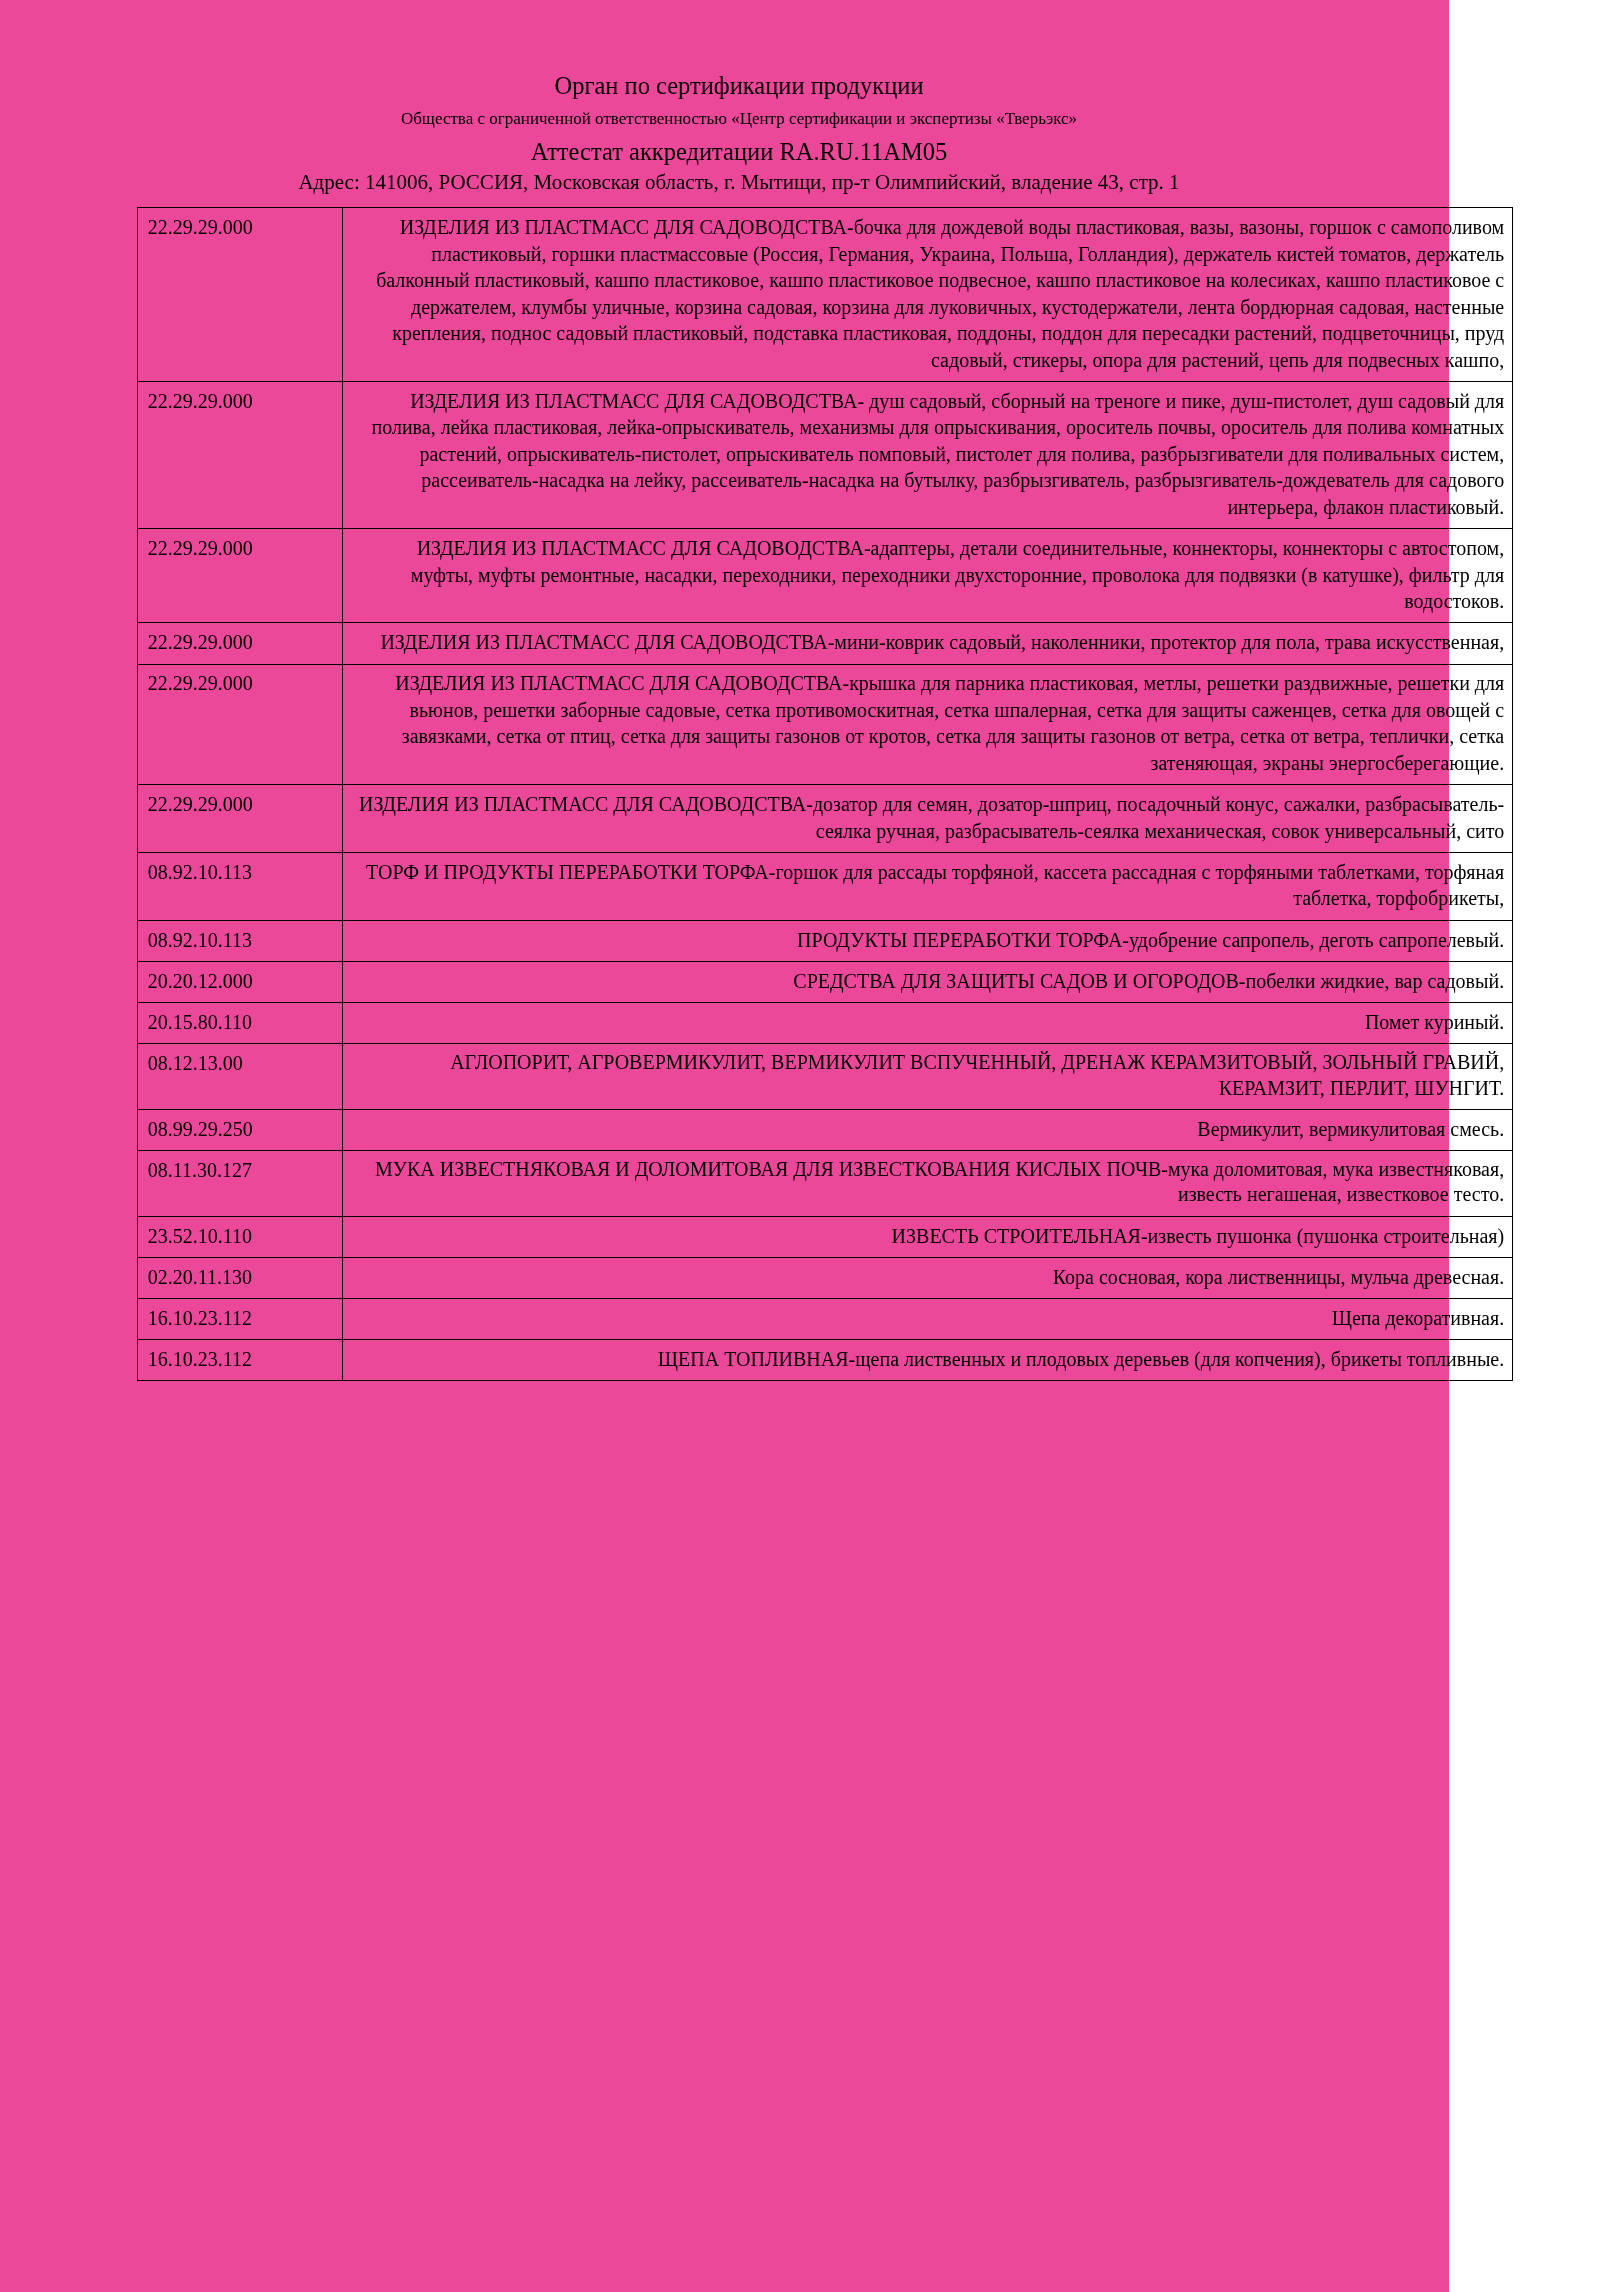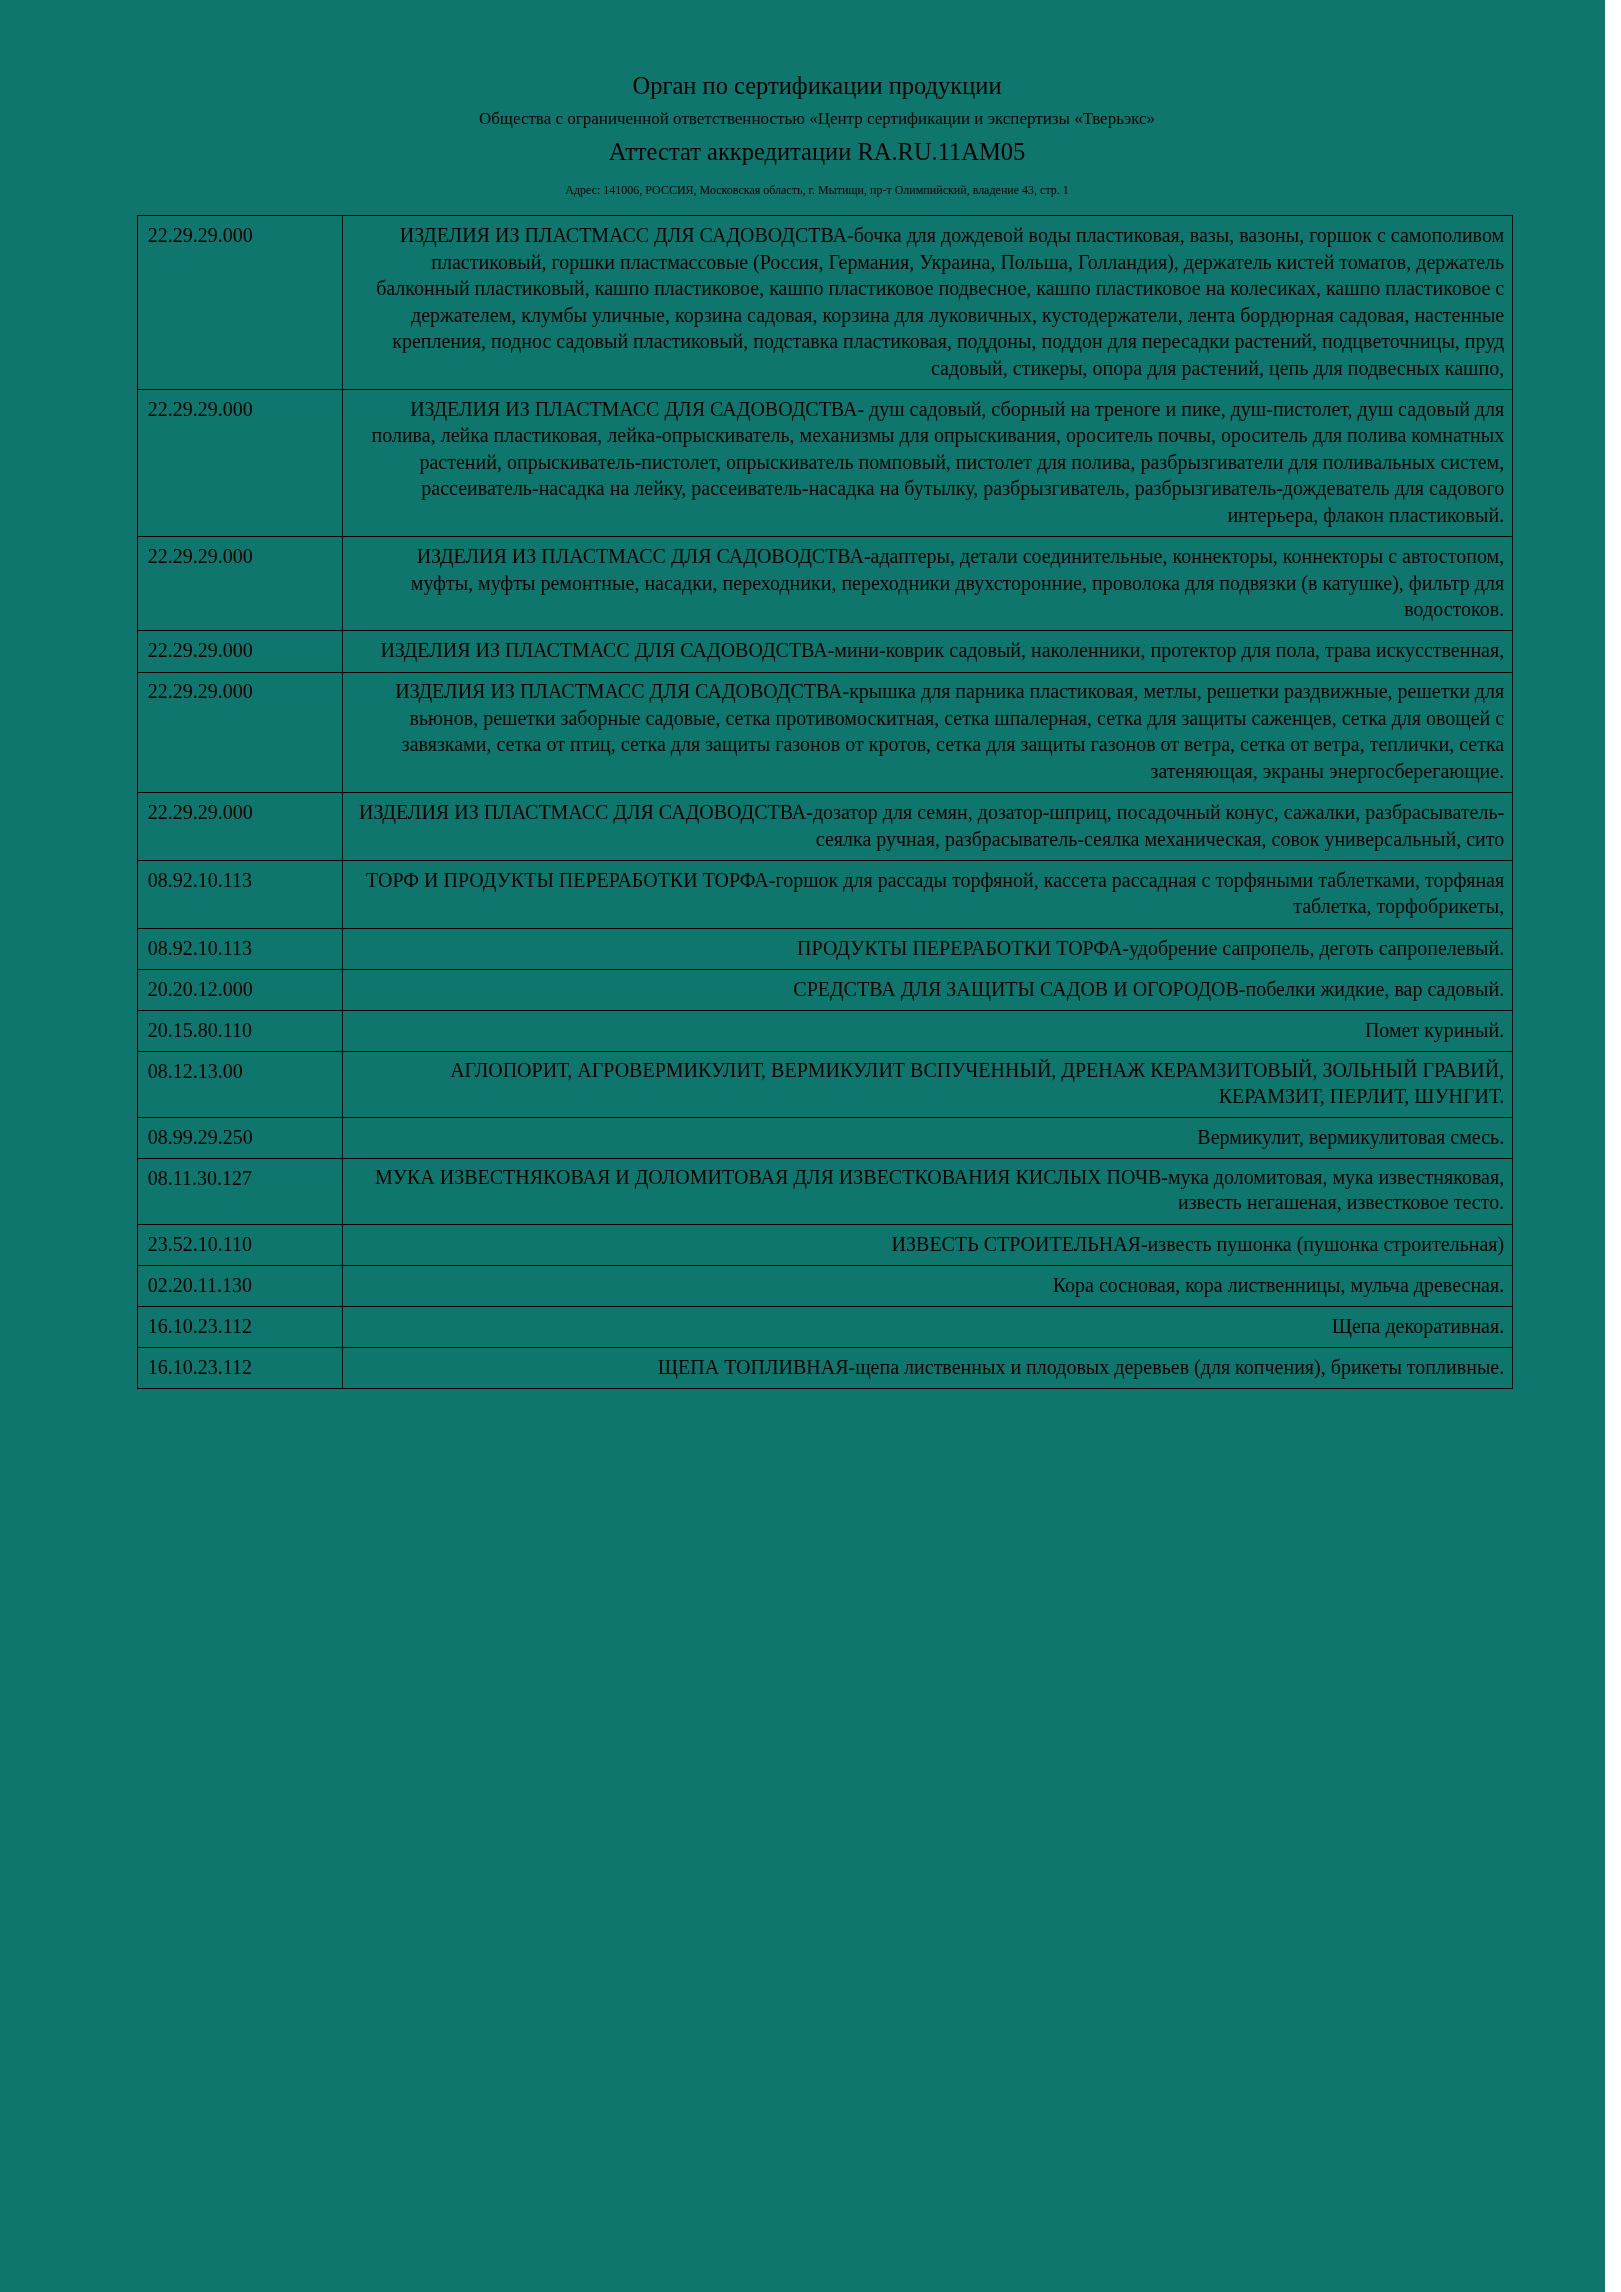--- a/index.html
+++ b/index.html
@@ -7,46 +7,46 @@
     padding: 0;
     background: #ffffff;
   }
   body {
     width: 1621px;
     min-height: 2293px;
     font-family: "Liberation Serif", serif;
     color: #000000;
   }
   .page {
-    width: 1605px;
+    width: 1449px;
     min-height: 2293px;
     box-sizing: border-box;
     padding: 69px 108px 59px 137px;
-    background: #0f766e;
+    background: #ec4899;
   }
   .header {
     text-align: center;
     margin-bottom: 11.8px;
   }
   .header .line1 {
     font-size: 24.5px;
     line-height: 33px;
   }
   .header .line2 {
     font-size: 17px;
     line-height: 33px;
   }
   .header .line3 {
     font-size: 24.5px;
     line-height: 33px;
   }
   .header .line4 {
-    font-size: 12px;
+    font-size: 21px;
     line-height: 25.5px;
-    margin-top: 10px;
+    margin-top: 2px;
   }
   table.doc-table {
     border-collapse: collapse;
     width: 1376px;
     margin-top: 0;
     table-layout: fixed;
   }
   table.doc-table td {
     border: 1px solid #000000;
     vertical-align: top;

